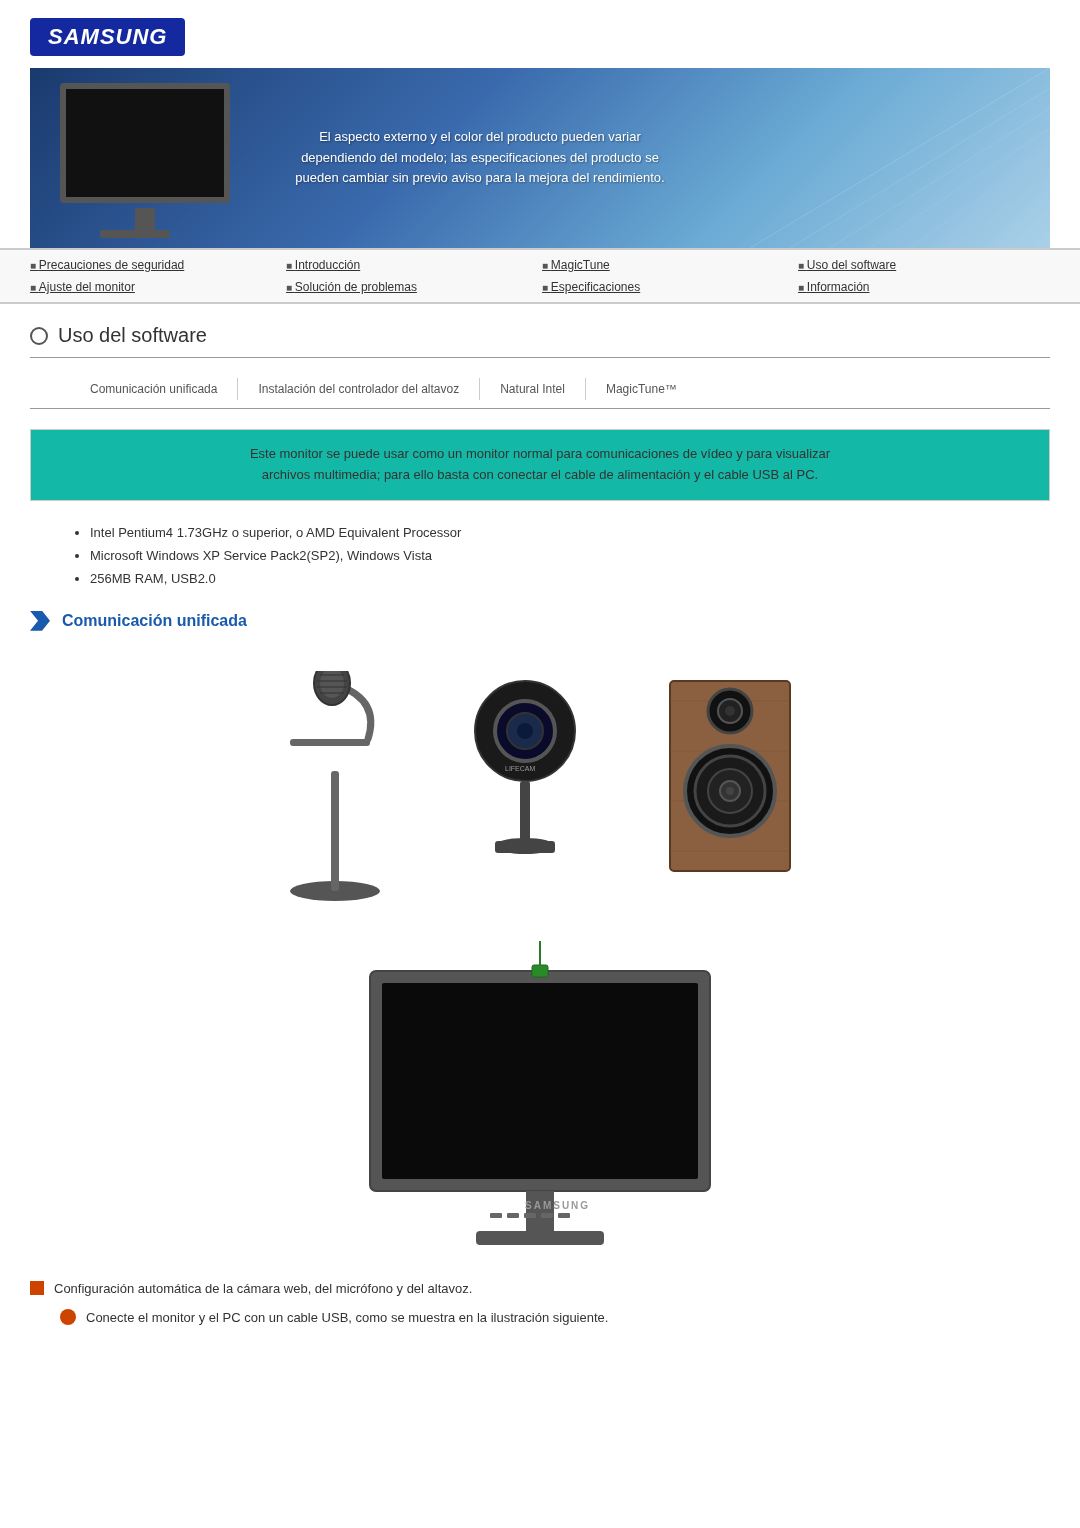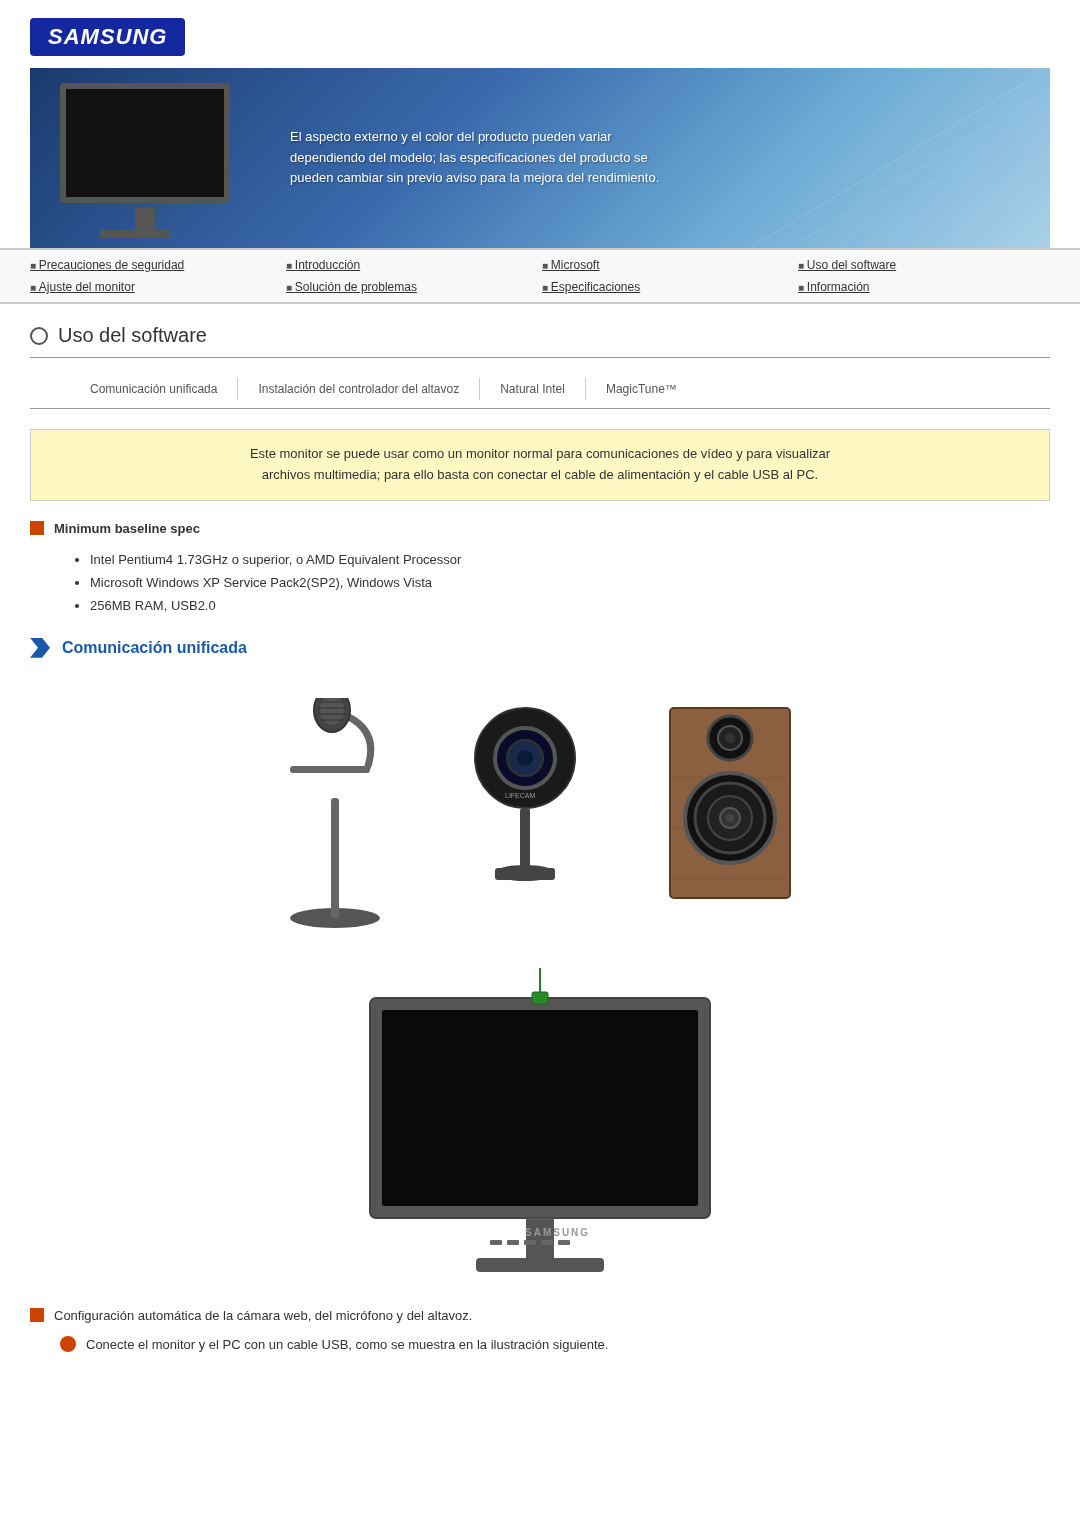--- a/index.html
+++ b/index.html
@@ -31,20 +31,21 @@
 
     
     .banner {
       position: relative;
       width: 100%;
       height: 180px;
       background: linear-gradient(135deg, #1a3a6e 0%, #3a6aad 40%, #6aaad4 70%, #aad0e8 100%);
       overflow: hidden;
       display: flex;
       align-items: center;
+      text-align: center;
     }
     .banner-monitor {
       width: 200px;
       height: 160px;
       position: relative;
       margin-left: 20px;
       flex-shrink: 0;
     }
     
     .monitor-screen {
@@ -170,21 +171,21 @@
     }
     .tab-item:first-child {
       padding-left: 60px;
     }
 
     
     .info-box {
       border: 1px solid #ccc;
       padding: 14px 20px;
       margin-bottom: 20px;
-      background: #fef9c3;
+      background: #14b8a6;
       font-size: 13px;
       line-height: 1.6;
       color: #333;
       text-align: center;
     }
 
     
     .section-header {
       display: flex;
       align-items: center;
@@ -323,21 +324,21 @@
         <line x1="160" y1="180" x2="300" y2="80" stroke="rgba(255,255,255,0.06)" stroke-width="1"></line>
         <line x1="200" y1="180" x2="300" y2="110" stroke="rgba(255,255,255,0.05)" stroke-width="1"></line>
       </svg>
     </div>
   </div>
 </div>
 
 <div class="nav-bar">
   <div class="nav-item">Precauciones de seguridad</div>
   <div class="nav-item">Introducción</div>
-  <div class="nav-item">Microsoft</div>
+  <div class="nav-item">MagicTune</div>
   <div class="nav-item">Uso del software</div>
   <div class="nav-item">Ajuste del monitor</div>
   <div class="nav-item">Solución de problemas</div>
   <div class="nav-item">Especificaciones</div>
   <div class="nav-item">Información</div>
 </div>
 
 <div class="content">
 
   <div class="page-title-row">
@@ -349,24 +350,20 @@
     <div class="tab-item">Comunicación unificada</div>
     <div class="tab-item">Instalación del controlador del altavoz</div>
     <div class="tab-item">Natural Intel</div>
     <div class="tab-item">MagicTune™</div>
   </div>
 
   <div class="info-box">
     <span>Este monitor se puede usar como un monitor normal para comunicaciones de vídeo y para visualizar<br>archivos multimedia; para ello basta con conectar el cable de alimentación y el cable USB al PC.</span>
   </div>
 
-  <div class="section-header">
-    <div class="square-bullet"></div>
-    <span class="section-title">Minimum baseline spec</span>
-  </div>
   <ul class="bullet-list">
     <li>Intel Pentium4 1.73GHz o superior, o AMD Equivalent Processor</li>
     <li>Microsoft Windows XP Service Pack2(SP2), Windows Vista</li>
     <li>256MB RAM, USB2.0</li>
   </ul>
 
   <div class="blue-section-header">
     <div class="blue-arrow"></div>
     <span class="blue-section-title">Comunicación unificada</span>
   </div>

